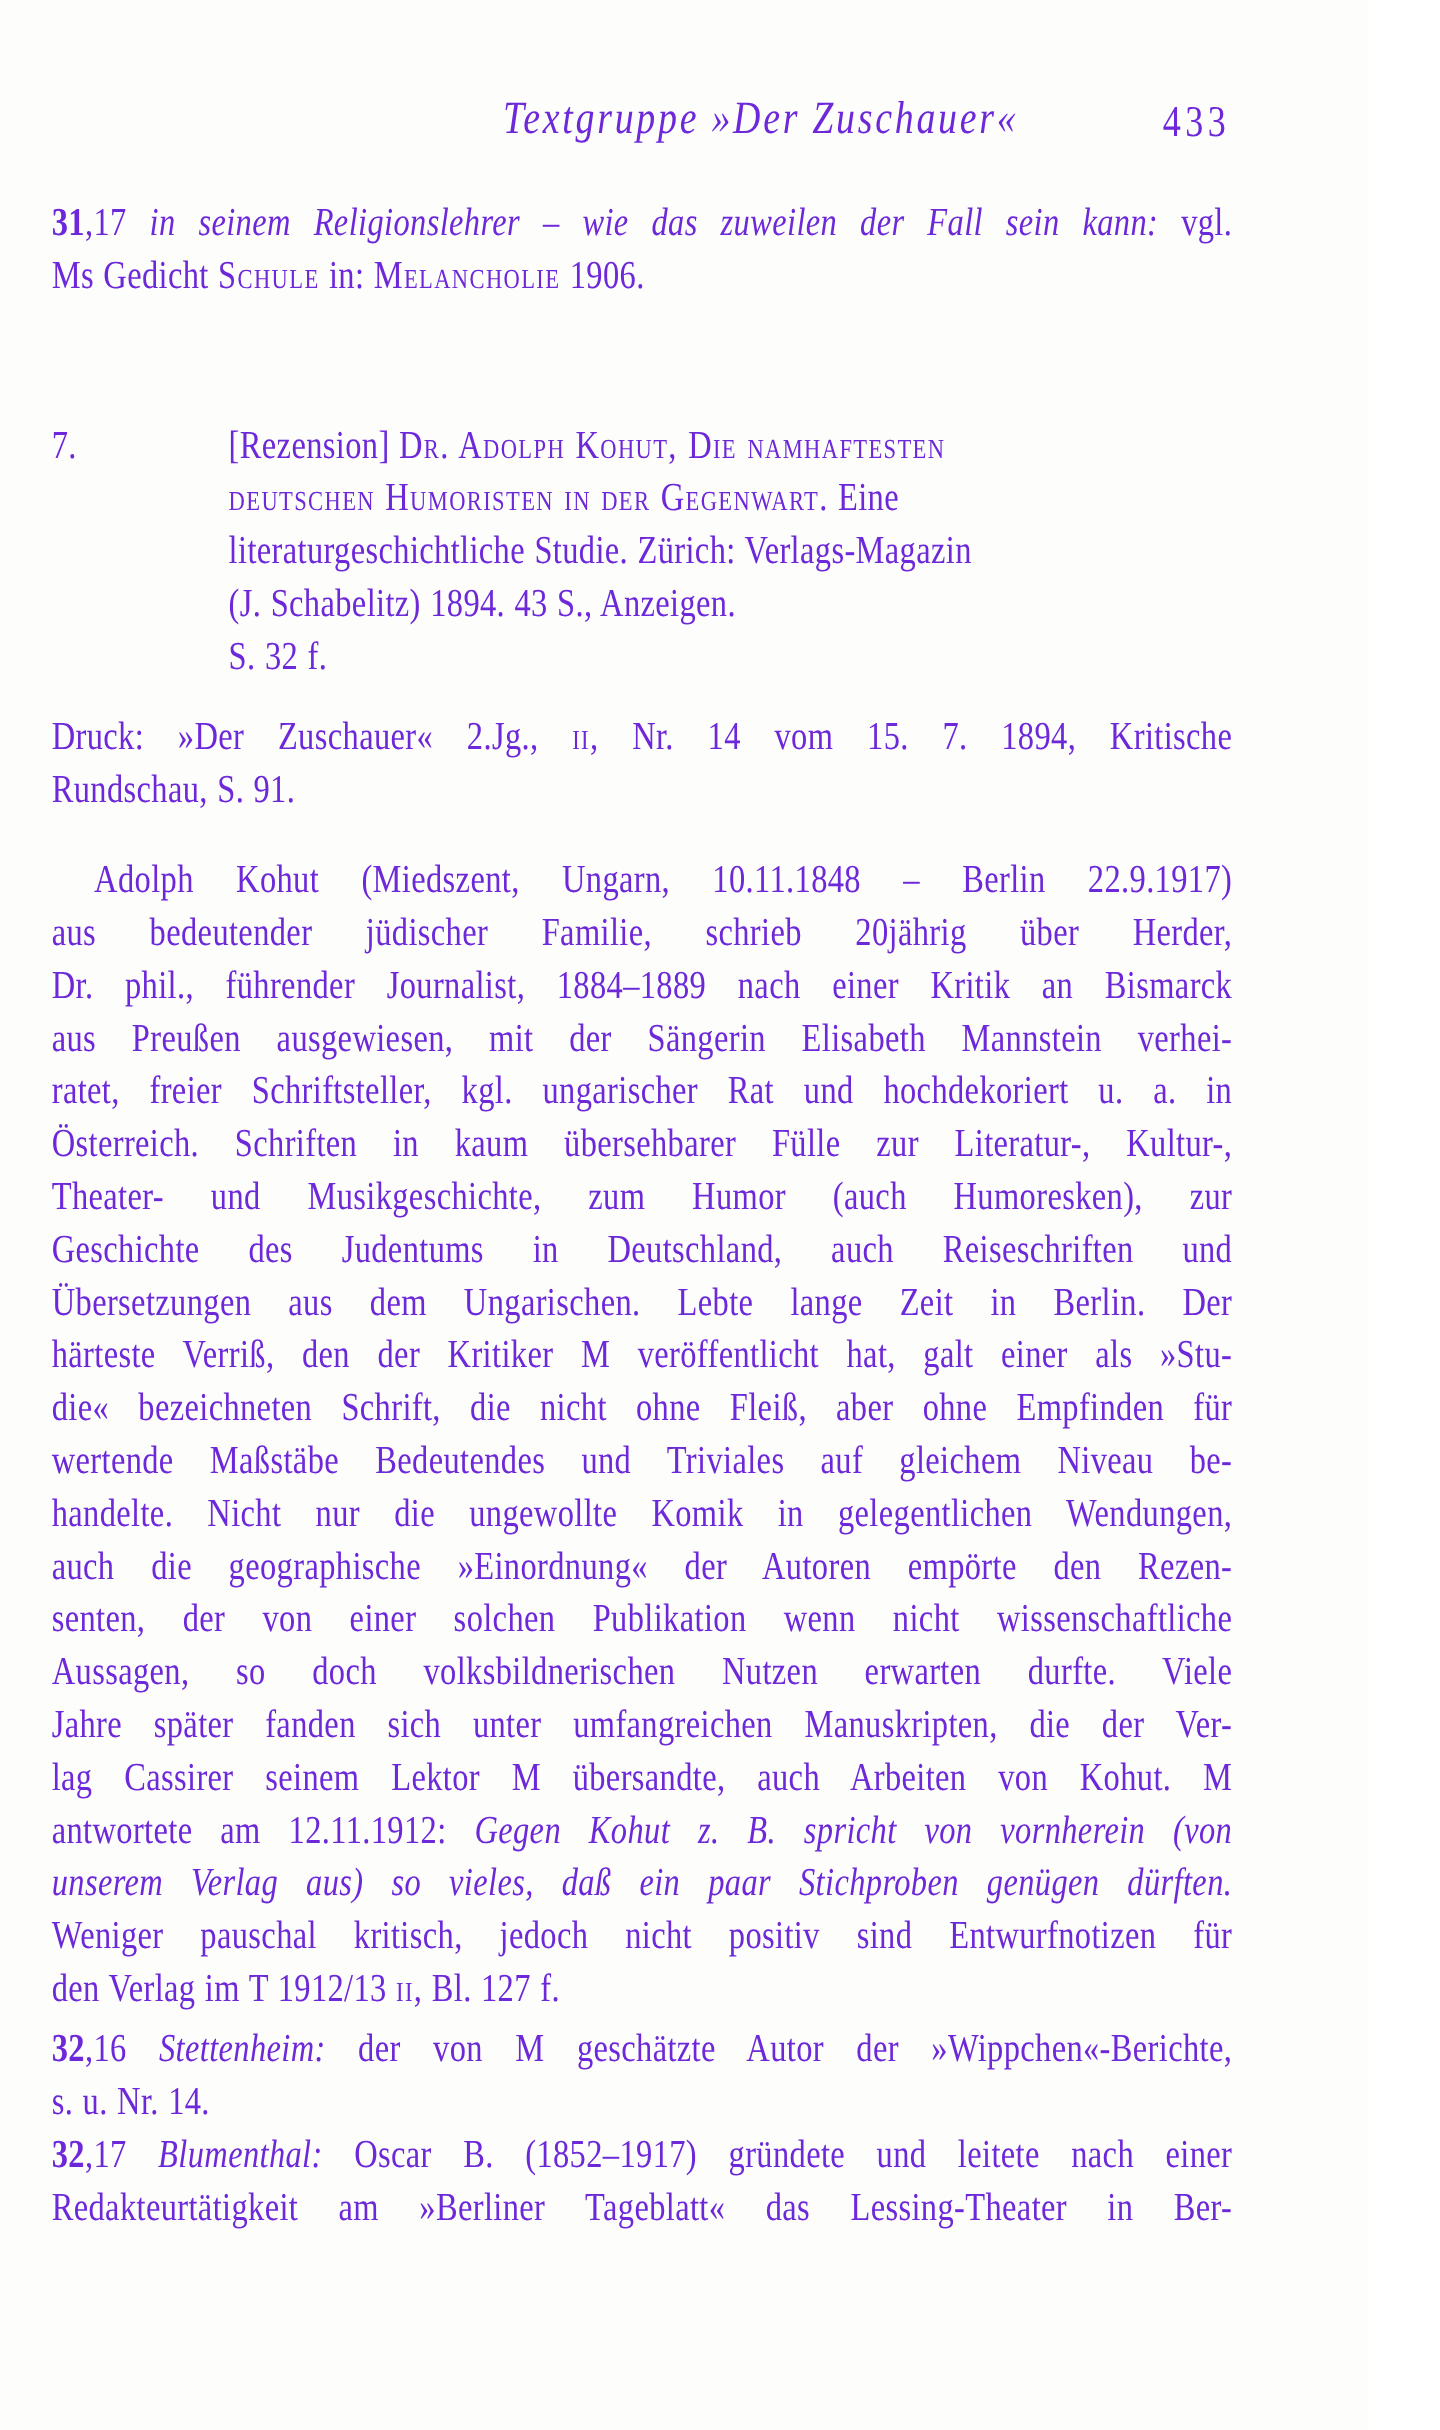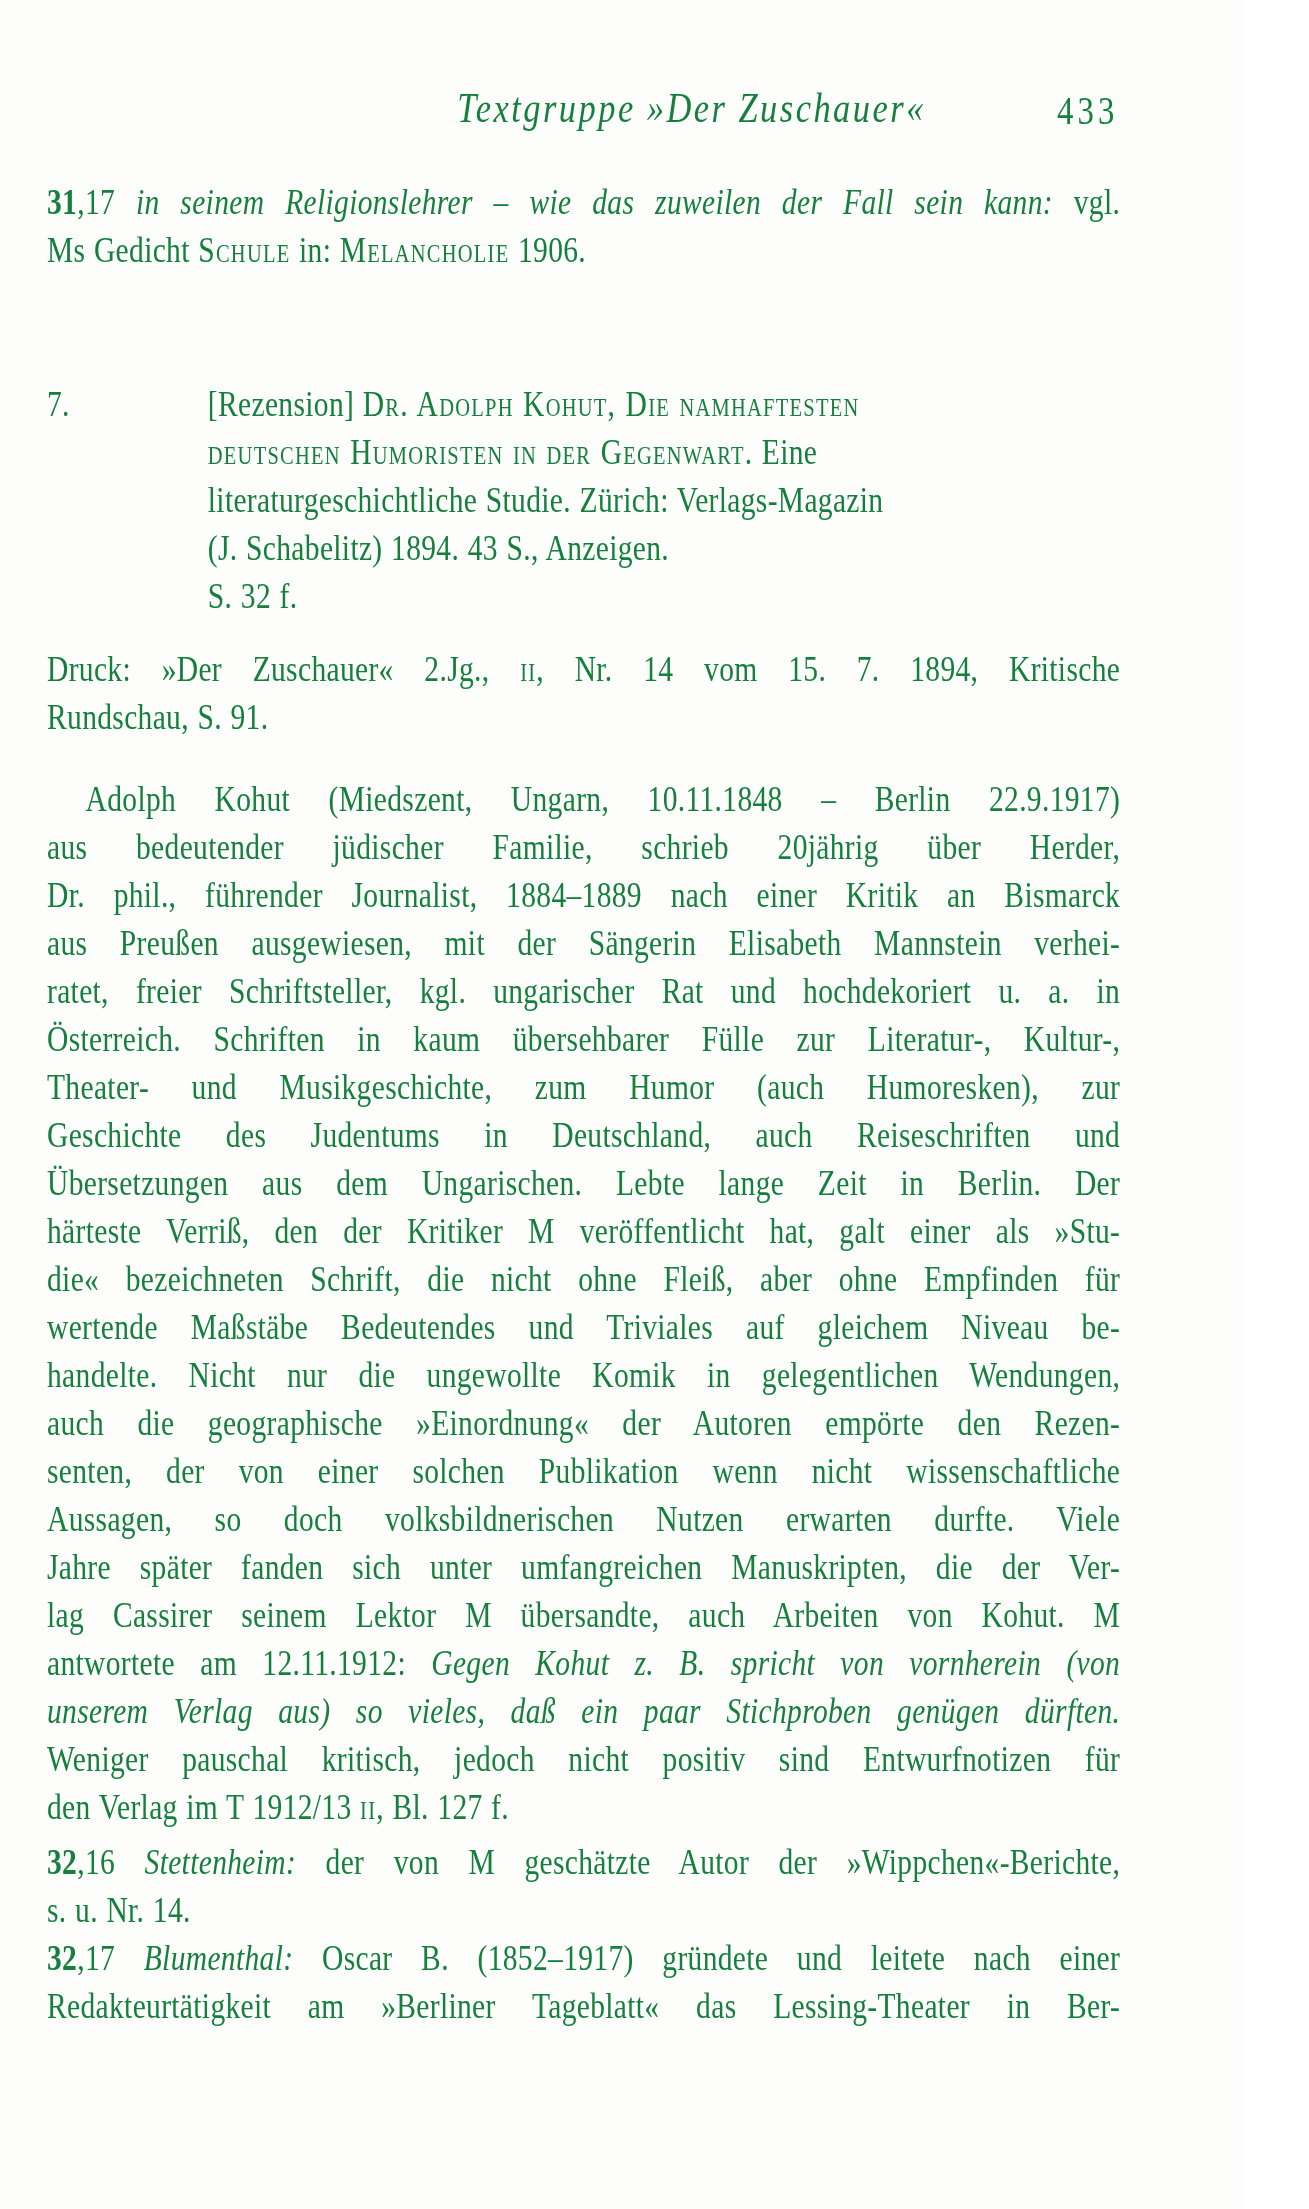--- a/index.html
+++ b/index.html
@@ -3,21 +3,21 @@
 <meta charset="utf-8">
 <style>
   html, body { margin: 0; padding: 0; background: #ffffff; }
   .page {
     position: relative;
     width: 1244px;
     height: 2209px;
     background: #fdfdfb;
     overflow: hidden;
     font-family: "Liberation Serif", "DejaVu Serif", serif;
-    color: #15803d;
+    color: #6d28d9;
     text-decoration: underline;
   }
   
   .text-area {
     position: absolute;
     left: 47px;
     top: 84px;
     width: 1308px;
     transform: scaleX(0.8205);
     transform-origin: 0 0;

